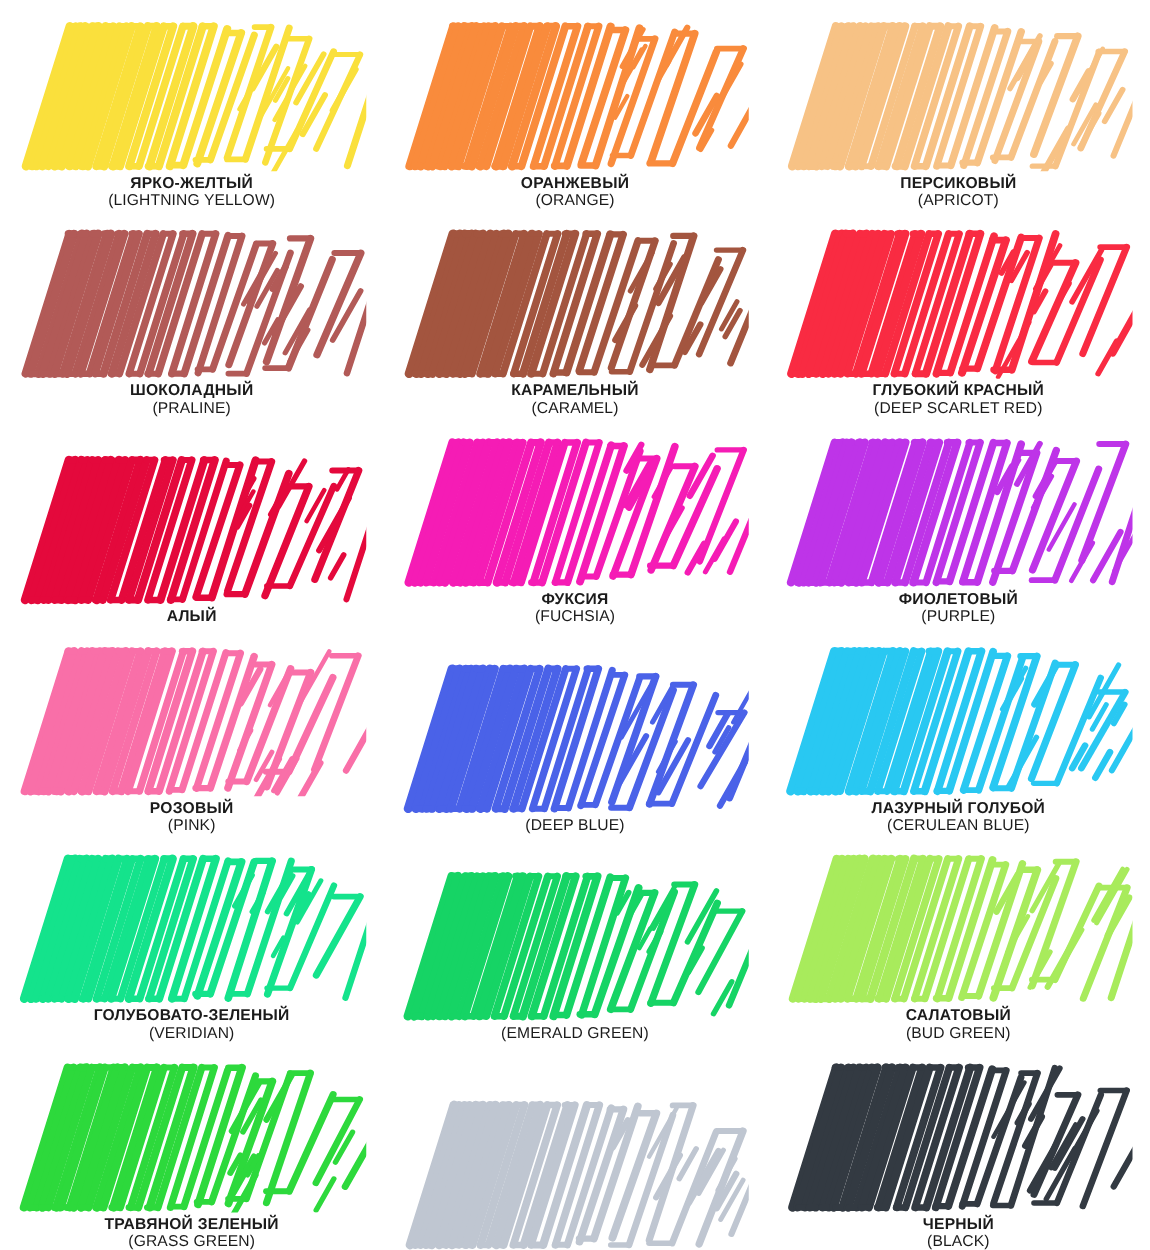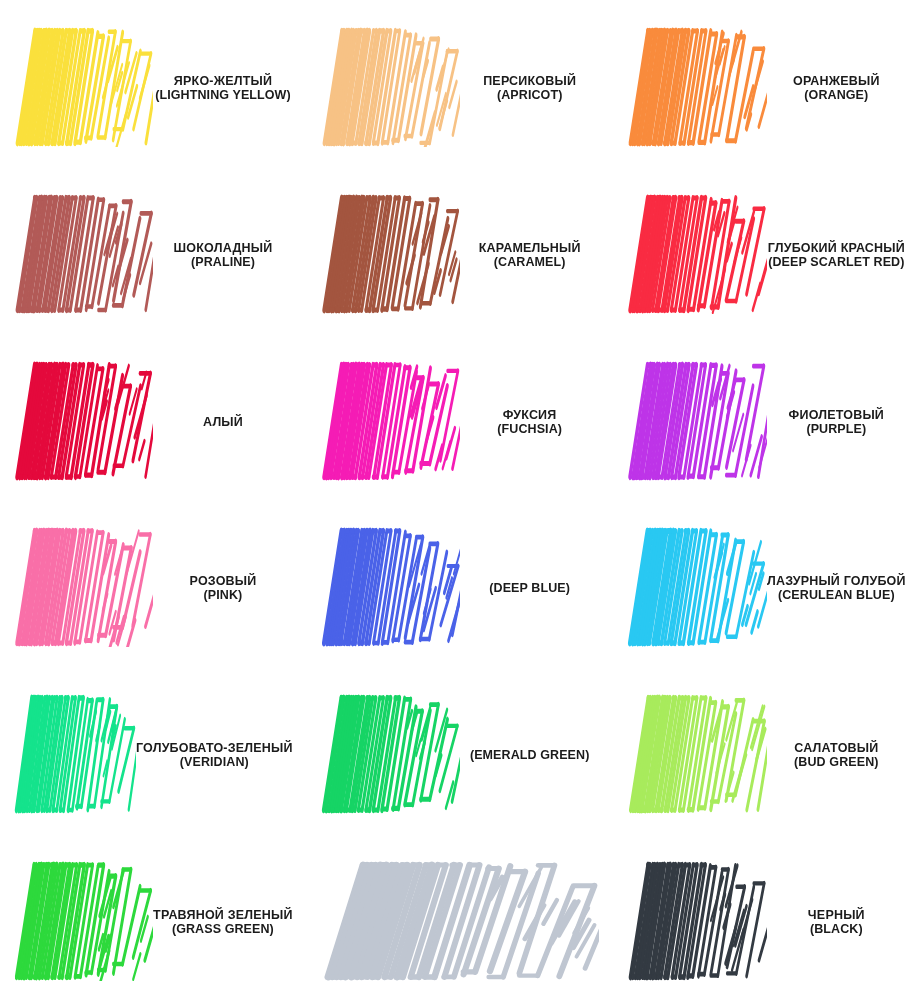--- a/index.html
+++ b/index.html
@@ -20,23 +20,23 @@
     grid-template-columns: repeat(3, 1fr);
     grid-template-rows: repeat(6, 1fr);
     width: 920px;
     height: 1000px;
     box-sizing: border-box;
   }
 
   .swatch-cell {
     position: relative;
     display: flex;
-    flex-direction: row;
+    flex-direction: column;
     align-items: center;
-    justify-content: space-between;
+    justify-content: flex-end;
     box-sizing: border-box;
     padding: 8px 14px 0 14px;
   }
 
   .swatch-art {
     width: 100%;
     height: 120px;
     display: block;
   }
 
@@ -53,21 +53,21 @@
     font-size: 12.5px;
     font-weight: bold;
     letter-spacing: 0.2px;
     text-transform: uppercase;
     white-space: nowrap;
   }
 
   .label-en {
     display: block;
     font-size: 12.5px;
-    font-weight: bold;
+    font-weight: normal;
     letter-spacing: 0.1px;
     text-transform: uppercase;
     white-space: nowrap;
   }
 </style>
 </head>
 <body>
 
 <div id="swatch-grid">
     <div class="swatch-cell">
@@ -140,20 +140,95 @@
           <path d="M209.5805285493827,45.76234567901234 L199.93791666666667,63.29436728395061" stroke-width="3.86"></path>
         </g>
       </svg>
       <div class="swatch-label">
         <span class="label-ru">ЯРКО-ЖЕЛТЫЙ</span>
         <span class="label-en">(LIGHTNING YELLOW)</span>
       </div>
     </div>
     <div class="swatch-cell">
       <svg viewBox="0 0 270 120" preserveAspectRatio="none" class="swatch-art">
+        <g stroke="#F98B3C" fill="none" stroke-linecap="round" stroke-linejoin="round">
+          <path d="M40.34806927297668,4 L6.34806927297668,116" stroke-width="6.36"></path>
+          <path d="M44.34100823045267,4 L10.341008230452676,116" stroke-width="6.37"></path>
+          <path d="M39.72816872427983,4 L44.34100823045267,4" stroke-width="5.41"></path>
+          <path d="M48.94975571223564,4 L14.949755712235644,116" stroke-width="6.54"></path>
+          <path d="M10.309585048010975,116 L14.949755712235644,116" stroke-width="5.56"></path>
+          <path d="M54.814478103191945,4 L20.81447810319195,116" stroke-width="6.65"></path>
+          <path d="M50.131501254073775,4 L54.814478103191945,4" stroke-width="5.65"></path>
+          <path d="M58.09435167026327,4 L24.094351670263272,116" stroke-width="6.71"></path>
+          <path d="M19.352602245853127,116 L24.094351670263272,116" stroke-width="5.71"></path>
+          <path d="M64.15667001835507,4 L30.156670018355076,116" stroke-width="6.31"></path>
+          <path d="M59.339471697698116,4 L64.15667001835507,4" stroke-width="5.37"></path>
+          <path d="M67.53263683037075,4 L33.532636830370734,116" stroke-width="6.31"></path>
+          <path d="M28.622366177477158,116 L33.532636830370734,116" stroke-width="5.36"></path>
+          <path d="M72.9398511260537,4 L38.93985112605369,116" stroke-width="6.62"></path>
+          <path d="M67.91767455327883,4 L72.9398511260537,4" stroke-width="5.63"></path>
+          <path d="M78.17149350898558,4 L44.171493508985584,116" stroke-width="6.44"></path>
+          <path d="M39.01706991892063,116 L44.171493508985584,116" stroke-width="5.48"></path>
+          <path d="M84.85222357906554,4 L50.852223579065544,116" stroke-width="5.93"></path>
+          <path d="M79.54336250761384,4 L84.85222357906554,4" stroke-width="5.04"></path>
+          <path d="M88.66080100146476,4 L54.66080100146476,116" stroke-width="6.69"></path>
+          <path d="M49.17306377110944,116 L54.66080100146476,116" stroke-width="5.69"></path>
+          <path d="M95.21944583040606,4 L61.219445830406066,116" stroke-width="6.63"></path>
+          <path d="M89.52567411531935,4 L95.21944583040606,4" stroke-width="5.64"></path>
+          <path d="M100.04995785285583,4 L66.04995785285583,116" stroke-width="6.10"></path>
+          <path d="M60.11970989076272,116 L66.04995785285583,116" stroke-width="5.18"></path>
+          <path d="M107.39662031970529,4 L73.39662031970529,116" stroke-width="6.62"></path>
+          <path d="M101.19548940292441,4 L107.39662031970529,4" stroke-width="5.63"></path>
+          <path d="M113.11592100675959,4 L79.11592100675959,116" stroke-width="6.57"></path>
+          <path d="M72.6047033101031,116 L79.11592100675959,116" stroke-width="5.59"></path>
+          <path d="M119.8331338663803,4 L85.8331338663803,116" stroke-width="6.53"></path>
+          <path d="M112.96680235106686,4 L119.8331338663803,4" stroke-width="5.55"></path>
+          <path d="M127.16581871427988,4 L93.16581871427988,116" stroke-width="6.09"></path>
+          <path d="M85.89224566336246,116 L93.16581871427988,116" stroke-width="5.18"></path>
+          <path d="M136.61431609411798,4 L102.61431609411795,116" stroke-width="5.96"></path>
+          <path d="M128.87266713677644,4 L136.61431609411798,4" stroke-width="5.07"></path>
+          <path d="M144.71934213348385,4 L110.71934213348383,116" stroke-width="6.00"></path>
+          <path d="M102.43803694459807,116 L110.71934213348383,116" stroke-width="5.10"></path>
+          <path d="M153.08682756548032,4 L119.0868275654803,116" stroke-width="5.71"></path>
+          <path d="M144.1809230662685,4 L153.08682756548032,4" stroke-width="4.85"></path>
+          <path d="M162.28020184859287,4.144535058151563 L128.28020184859287,115.67795382695012" stroke-width="6.29"></path>
+          <path d="M118.64799697563119,115.67795382695012 L128.28020184859287,115.67795382695012" stroke-width="5.35"></path>
+          <path d="M173.7804063889505,6.9631152752340135 L139.7804063889505,113.79449355293552" stroke-width="6.00"></path>
+          <path d="M163.29898442746804,6.9631152752340135 L173.7804063889505,6.9631152752340135" stroke-width="5.10"></path>
+          <path d="M184.61404443399468,5.547022978963025 L150.61404443399468,115.43476488598763" stroke-width="6.05"></path>
+          <path d="M139.1333453464265,115.43476488598763 L150.61404443399468,115.43476488598763" stroke-width="5.15"></path>
+          <path d="M196.65026227279353,14.012629629731396 L162.65026227279353,113.9473702697216" stroke-width="5.44"></path>
+          <path d="M183.98509038735546,14.012629629731396 L196.65026227279353,14.012629629731396" stroke-width="4.62"></path>
+          <path d="M211.9672450914829,8.495024578009762 L177.9672450914829,107.43052112250277" stroke-width="5.32"></path>
+          <path d="M163.88632880228596,107.43052112250277 L177.9672450914829,107.43052112250277" stroke-width="4.52"></path>
+          <path d="M227.48966594846476,9.87077724064518 L193.48966594846476,112.8122498961424" stroke-width="5.90"></path>
+          <path d="M211.70043096253917,9.87077724064518 L227.48966594846476,9.87077724064518" stroke-width="5.01"></path>
+          <path d="M244.29916067097503,24.43893879179034 L210.29916067097503,113.71555467321454" stroke-width="5.78"></path>
+          <path d="M192.42614400059094,113.71555467321454 L210.29916067097503,113.71555467321454" stroke-width="4.91"></path>
+          <path d="M265.2211172874084,21.821807997344443 L231.22111728740836,101.22106981251642" stroke-width="5.40"></path>
+          <path d="M244.774733373307,21.821807997344443 L265.2211172874084,21.821807997344443" stroke-width="4.59"></path>
+          <path d="M289.49314016983914,36.72229757751284 L255.49314016983914,99.58668089841979" stroke-width="4.90"></path>
+          <path d="M244.562449845679,59.79706790123456 L228.14541666666665,89.64621913580247" stroke-width="5.16"></path>
+          <path d="M240.54862782921808,87.21527777777777 L232.0570833333333,102.65444958847736" stroke-width="4.12"></path>
+          <path d="M207.42246013374486,32.04089506172839 L198.36875,48.50218621399176" stroke-width="3.93"></path>
+          <path d="M189.2246875,19.829475308641975 L179.88041666666666,36.8190586419753" stroke-width="3.55"></path>
+          <path d="M186.45160622427983,22.80324074074074 L171.79208333333332,49.45691872427983" stroke-width="3.89"></path>
+          <path d="M175.22173482510289,59.851080246913575 L165.70375,77.1565072016461" stroke-width="3.41"></path>
+          <path d="M187.54248070987654,6.528549382716049 L171.21541666666667,36.214120370370374" stroke-width="3.87"></path>
+          <path d="M221.67680684156377,5.05787037037037 L205.12708333333333,35.1482767489712" stroke-width="4.79"></path>
+          <path d="M263.1098984053498,34.32793209876543 L248.23875,61.366383744855966" stroke-width="4.42"></path>
+        </g>
+      </svg>
+      <div class="swatch-label">
+        <span class="label-ru">ОРАНЖЕВЫЙ</span>
+        <span class="label-en">(ORANGE)</span>
+      </div>
+    </div>
+    <div class="swatch-cell">
+      <svg viewBox="0 0 270 120" preserveAspectRatio="none" class="swatch-art">
         <g stroke="#F7C285" fill="none" stroke-linecap="round" stroke-linejoin="round">
           <path d="M40.46632115912209,4 L6.466321159122085,116" stroke-width="6.51"></path>
           <path d="M44.77386917009602,4 L10.773869170096022,116" stroke-width="6.31"></path>
           <path d="M40.16102966392318,4 L44.77386917009602,4" stroke-width="5.36"></path>
           <path d="M49.887349162167055,4 L15.887349162167057,116" stroke-width="6.56"></path>
           <path d="M11.247178497942388,116 L15.887349162167057,116" stroke-width="5.58"></path>
           <path d="M53.83952011279414,4 L19.839520112794144,116" stroke-width="6.55"></path>
           <path d="M49.15654326367597,4 L53.83952011279414,4" stroke-width="5.57"></path>
           <path d="M59.226595325956005,4 L25.226595325956,116" stroke-width="6.84"></path>
           <path d="M20.484845901545857,116 L25.226595325956,116" stroke-width="5.82"></path>
@@ -215,95 +290,20 @@
           <path d="M236.34521347736626,40.045138888888886 L224.08833333333334,62.330375514403286" stroke-width="5.04"></path>
         </g>
       </svg>
       <div class="swatch-label">
         <span class="label-ru">ПЕРСИКОВЫЙ</span>
         <span class="label-en">(APRICOT)</span>
       </div>
     </div>
     <div class="swatch-cell">
       <svg viewBox="0 0 270 120" preserveAspectRatio="none" class="swatch-art">
-        <g stroke="#F98B3C" fill="none" stroke-linecap="round" stroke-linejoin="round">
-          <path d="M40.34806927297668,4 L6.34806927297668,116" stroke-width="6.36"></path>
-          <path d="M44.34100823045267,4 L10.341008230452676,116" stroke-width="6.37"></path>
-          <path d="M39.72816872427983,4 L44.34100823045267,4" stroke-width="5.41"></path>
-          <path d="M48.94975571223564,4 L14.949755712235644,116" stroke-width="6.54"></path>
-          <path d="M10.309585048010975,116 L14.949755712235644,116" stroke-width="5.56"></path>
-          <path d="M54.814478103191945,4 L20.81447810319195,116" stroke-width="6.65"></path>
-          <path d="M50.131501254073775,4 L54.814478103191945,4" stroke-width="5.65"></path>
-          <path d="M58.09435167026327,4 L24.094351670263272,116" stroke-width="6.71"></path>
-          <path d="M19.352602245853127,116 L24.094351670263272,116" stroke-width="5.71"></path>
-          <path d="M64.15667001835507,4 L30.156670018355076,116" stroke-width="6.31"></path>
-          <path d="M59.339471697698116,4 L64.15667001835507,4" stroke-width="5.37"></path>
-          <path d="M67.53263683037075,4 L33.532636830370734,116" stroke-width="6.31"></path>
-          <path d="M28.622366177477158,116 L33.532636830370734,116" stroke-width="5.36"></path>
-          <path d="M72.9398511260537,4 L38.93985112605369,116" stroke-width="6.62"></path>
-          <path d="M67.91767455327883,4 L72.9398511260537,4" stroke-width="5.63"></path>
-          <path d="M78.17149350898558,4 L44.171493508985584,116" stroke-width="6.44"></path>
-          <path d="M39.01706991892063,116 L44.171493508985584,116" stroke-width="5.48"></path>
-          <path d="M84.85222357906554,4 L50.852223579065544,116" stroke-width="5.93"></path>
-          <path d="M79.54336250761384,4 L84.85222357906554,4" stroke-width="5.04"></path>
-          <path d="M88.66080100146476,4 L54.66080100146476,116" stroke-width="6.69"></path>
-          <path d="M49.17306377110944,116 L54.66080100146476,116" stroke-width="5.69"></path>
-          <path d="M95.21944583040606,4 L61.219445830406066,116" stroke-width="6.63"></path>
-          <path d="M89.52567411531935,4 L95.21944583040606,4" stroke-width="5.64"></path>
-          <path d="M100.04995785285583,4 L66.04995785285583,116" stroke-width="6.10"></path>
-          <path d="M60.11970989076272,116 L66.04995785285583,116" stroke-width="5.18"></path>
-          <path d="M107.39662031970529,4 L73.39662031970529,116" stroke-width="6.62"></path>
-          <path d="M101.19548940292441,4 L107.39662031970529,4" stroke-width="5.63"></path>
-          <path d="M113.11592100675959,4 L79.11592100675959,116" stroke-width="6.57"></path>
-          <path d="M72.6047033101031,116 L79.11592100675959,116" stroke-width="5.59"></path>
-          <path d="M119.8331338663803,4 L85.8331338663803,116" stroke-width="6.53"></path>
-          <path d="M112.96680235106686,4 L119.8331338663803,4" stroke-width="5.55"></path>
-          <path d="M127.16581871427988,4 L93.16581871427988,116" stroke-width="6.09"></path>
-          <path d="M85.89224566336246,116 L93.16581871427988,116" stroke-width="5.18"></path>
-          <path d="M136.61431609411798,4 L102.61431609411795,116" stroke-width="5.96"></path>
-          <path d="M128.87266713677644,4 L136.61431609411798,4" stroke-width="5.07"></path>
-          <path d="M144.71934213348385,4 L110.71934213348383,116" stroke-width="6.00"></path>
-          <path d="M102.43803694459807,116 L110.71934213348383,116" stroke-width="5.10"></path>
-          <path d="M153.08682756548032,4 L119.0868275654803,116" stroke-width="5.71"></path>
-          <path d="M144.1809230662685,4 L153.08682756548032,4" stroke-width="4.85"></path>
-          <path d="M162.28020184859287,4.144535058151563 L128.28020184859287,115.67795382695012" stroke-width="6.29"></path>
-          <path d="M118.64799697563119,115.67795382695012 L128.28020184859287,115.67795382695012" stroke-width="5.35"></path>
-          <path d="M173.7804063889505,6.9631152752340135 L139.7804063889505,113.79449355293552" stroke-width="6.00"></path>
-          <path d="M163.29898442746804,6.9631152752340135 L173.7804063889505,6.9631152752340135" stroke-width="5.10"></path>
-          <path d="M184.61404443399468,5.547022978963025 L150.61404443399468,115.43476488598763" stroke-width="6.05"></path>
-          <path d="M139.1333453464265,115.43476488598763 L150.61404443399468,115.43476488598763" stroke-width="5.15"></path>
-          <path d="M196.65026227279353,14.012629629731396 L162.65026227279353,113.9473702697216" stroke-width="5.44"></path>
-          <path d="M183.98509038735546,14.012629629731396 L196.65026227279353,14.012629629731396" stroke-width="4.62"></path>
-          <path d="M211.9672450914829,8.495024578009762 L177.9672450914829,107.43052112250277" stroke-width="5.32"></path>
-          <path d="M163.88632880228596,107.43052112250277 L177.9672450914829,107.43052112250277" stroke-width="4.52"></path>
-          <path d="M227.48966594846476,9.87077724064518 L193.48966594846476,112.8122498961424" stroke-width="5.90"></path>
-          <path d="M211.70043096253917,9.87077724064518 L227.48966594846476,9.87077724064518" stroke-width="5.01"></path>
-          <path d="M244.29916067097503,24.43893879179034 L210.29916067097503,113.71555467321454" stroke-width="5.78"></path>
-          <path d="M192.42614400059094,113.71555467321454 L210.29916067097503,113.71555467321454" stroke-width="4.91"></path>
-          <path d="M265.2211172874084,21.821807997344443 L231.22111728740836,101.22106981251642" stroke-width="5.40"></path>
-          <path d="M244.774733373307,21.821807997344443 L265.2211172874084,21.821807997344443" stroke-width="4.59"></path>
-          <path d="M289.49314016983914,36.72229757751284 L255.49314016983914,99.58668089841979" stroke-width="4.90"></path>
-          <path d="M244.562449845679,59.79706790123456 L228.14541666666665,89.64621913580247" stroke-width="5.16"></path>
-          <path d="M240.54862782921808,87.21527777777777 L232.0570833333333,102.65444958847736" stroke-width="4.12"></path>
-          <path d="M207.42246013374486,32.04089506172839 L198.36875,48.50218621399176" stroke-width="3.93"></path>
-          <path d="M189.2246875,19.829475308641975 L179.88041666666666,36.8190586419753" stroke-width="3.55"></path>
-          <path d="M186.45160622427983,22.80324074074074 L171.79208333333332,49.45691872427983" stroke-width="3.89"></path>
-          <path d="M175.22173482510289,59.851080246913575 L165.70375,77.1565072016461" stroke-width="3.41"></path>
-          <path d="M187.54248070987654,6.528549382716049 L171.21541666666667,36.214120370370374" stroke-width="3.87"></path>
-          <path d="M221.67680684156377,5.05787037037037 L205.12708333333333,35.1482767489712" stroke-width="4.79"></path>
-          <path d="M263.1098984053498,34.32793209876543 L248.23875,61.366383744855966" stroke-width="4.42"></path>
-        </g>
-      </svg>
-      <div class="swatch-label">
-        <span class="label-ru">ОРАНЖЕВЫЙ</span>
-        <span class="label-en">(ORANGE)</span>
-      </div>
-    </div>
-    <div class="swatch-cell">
-      <svg viewBox="0 0 270 120" preserveAspectRatio="none" class="swatch-art">
         <g stroke="#B25A57" fill="none" stroke-linecap="round" stroke-linejoin="round">
           <path d="M40.22981738683128,4 L6.229817386831276,116" stroke-width="6.21"></path>
           <path d="M43.908147290809325,4 L9.908147290809328,116" stroke-width="6.42"></path>
           <path d="M39.295307784636485,4 L43.908147290809325,4" stroke-width="5.46"></path>
           <path d="M50.21216226230423,4 L16.21216226230423,116" stroke-width="6.53"></path>
           <path d="M11.571991598079562,116 L16.21216226230423,116" stroke-width="5.55"></path>
           <path d="M53.589436093589754,4 L19.589436093589754,116" stroke-width="6.75"></path>
           <path d="M48.906459244471584,4 L53.589436093589754,4" stroke-width="5.74"></path>
           <path d="M59.16210801457054,4 L25.162108014570542,116" stroke-width="6.58"></path>
           <path d="M20.420358590160397,116 L25.162108014570542,116" stroke-width="5.60"></path>

